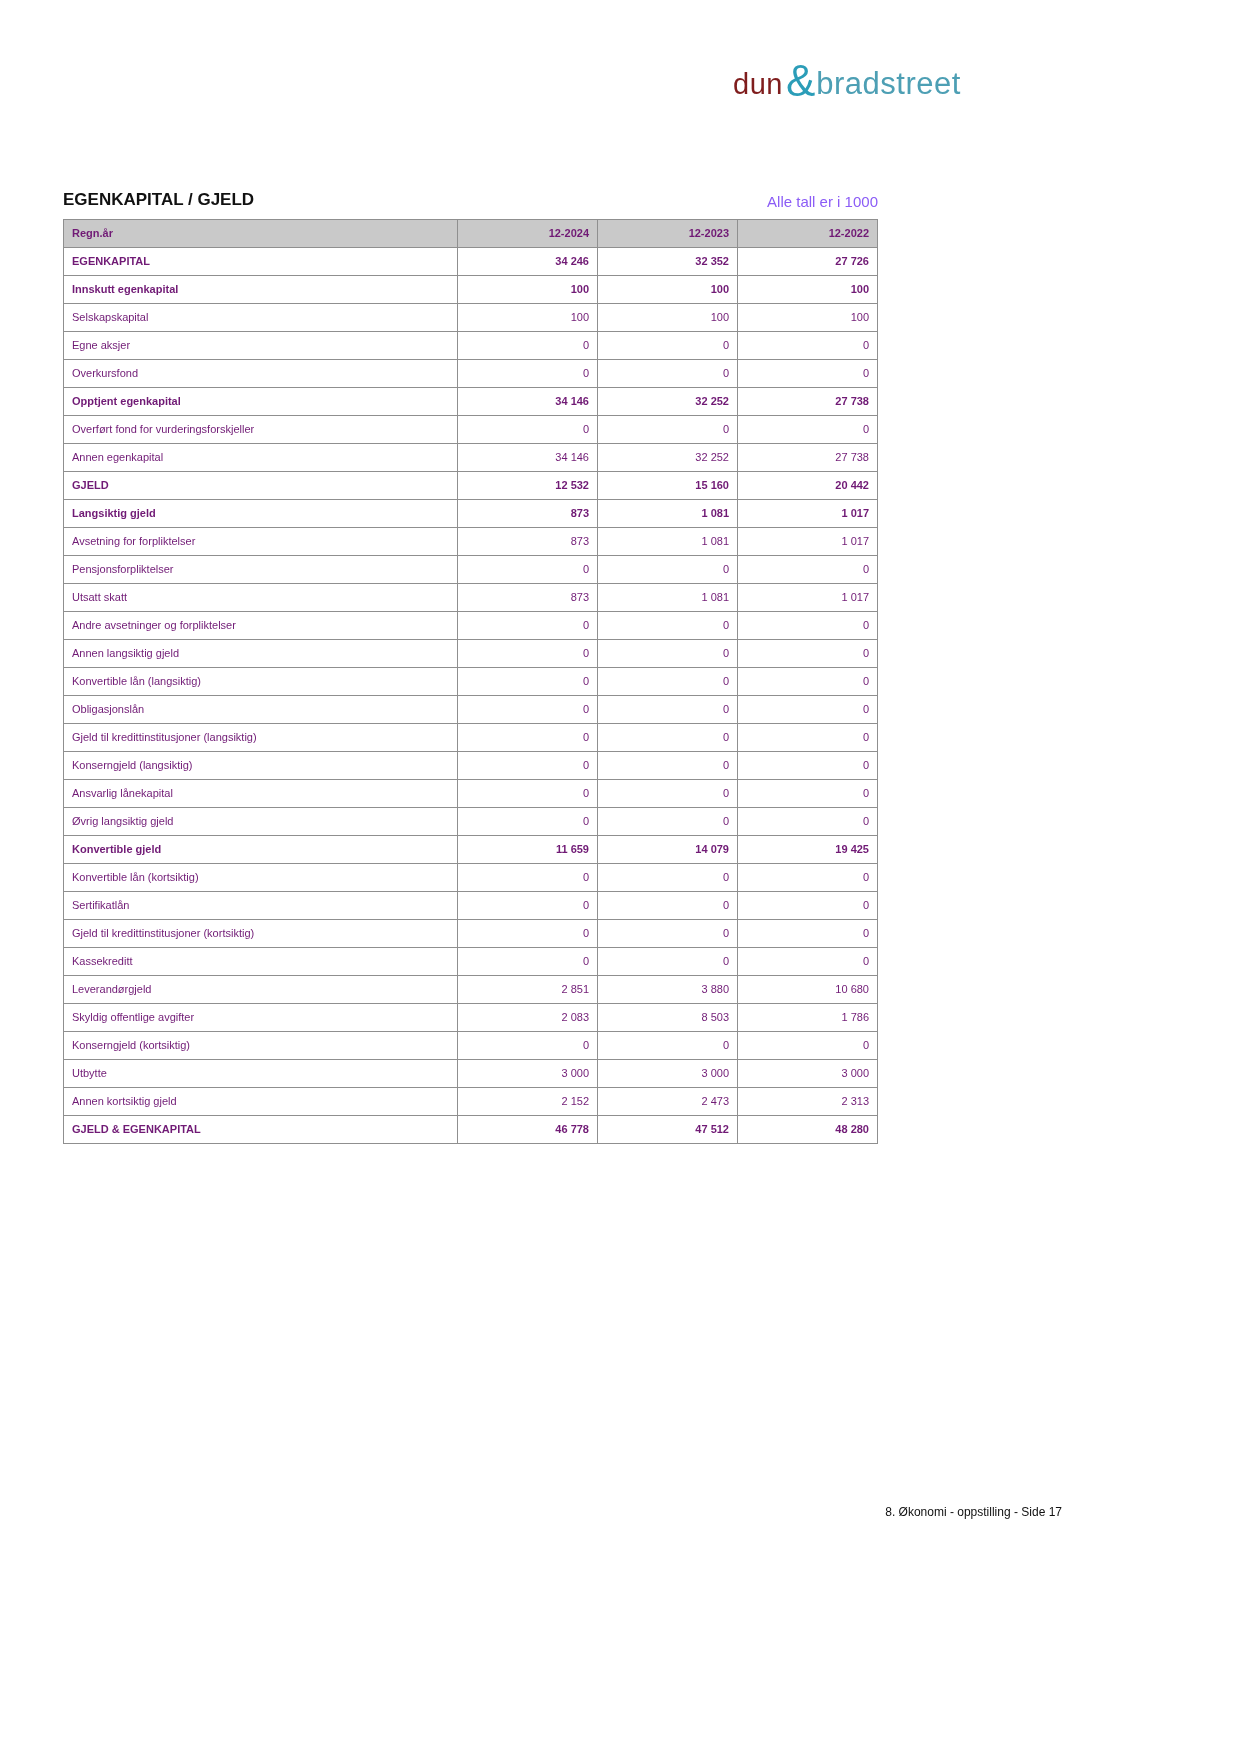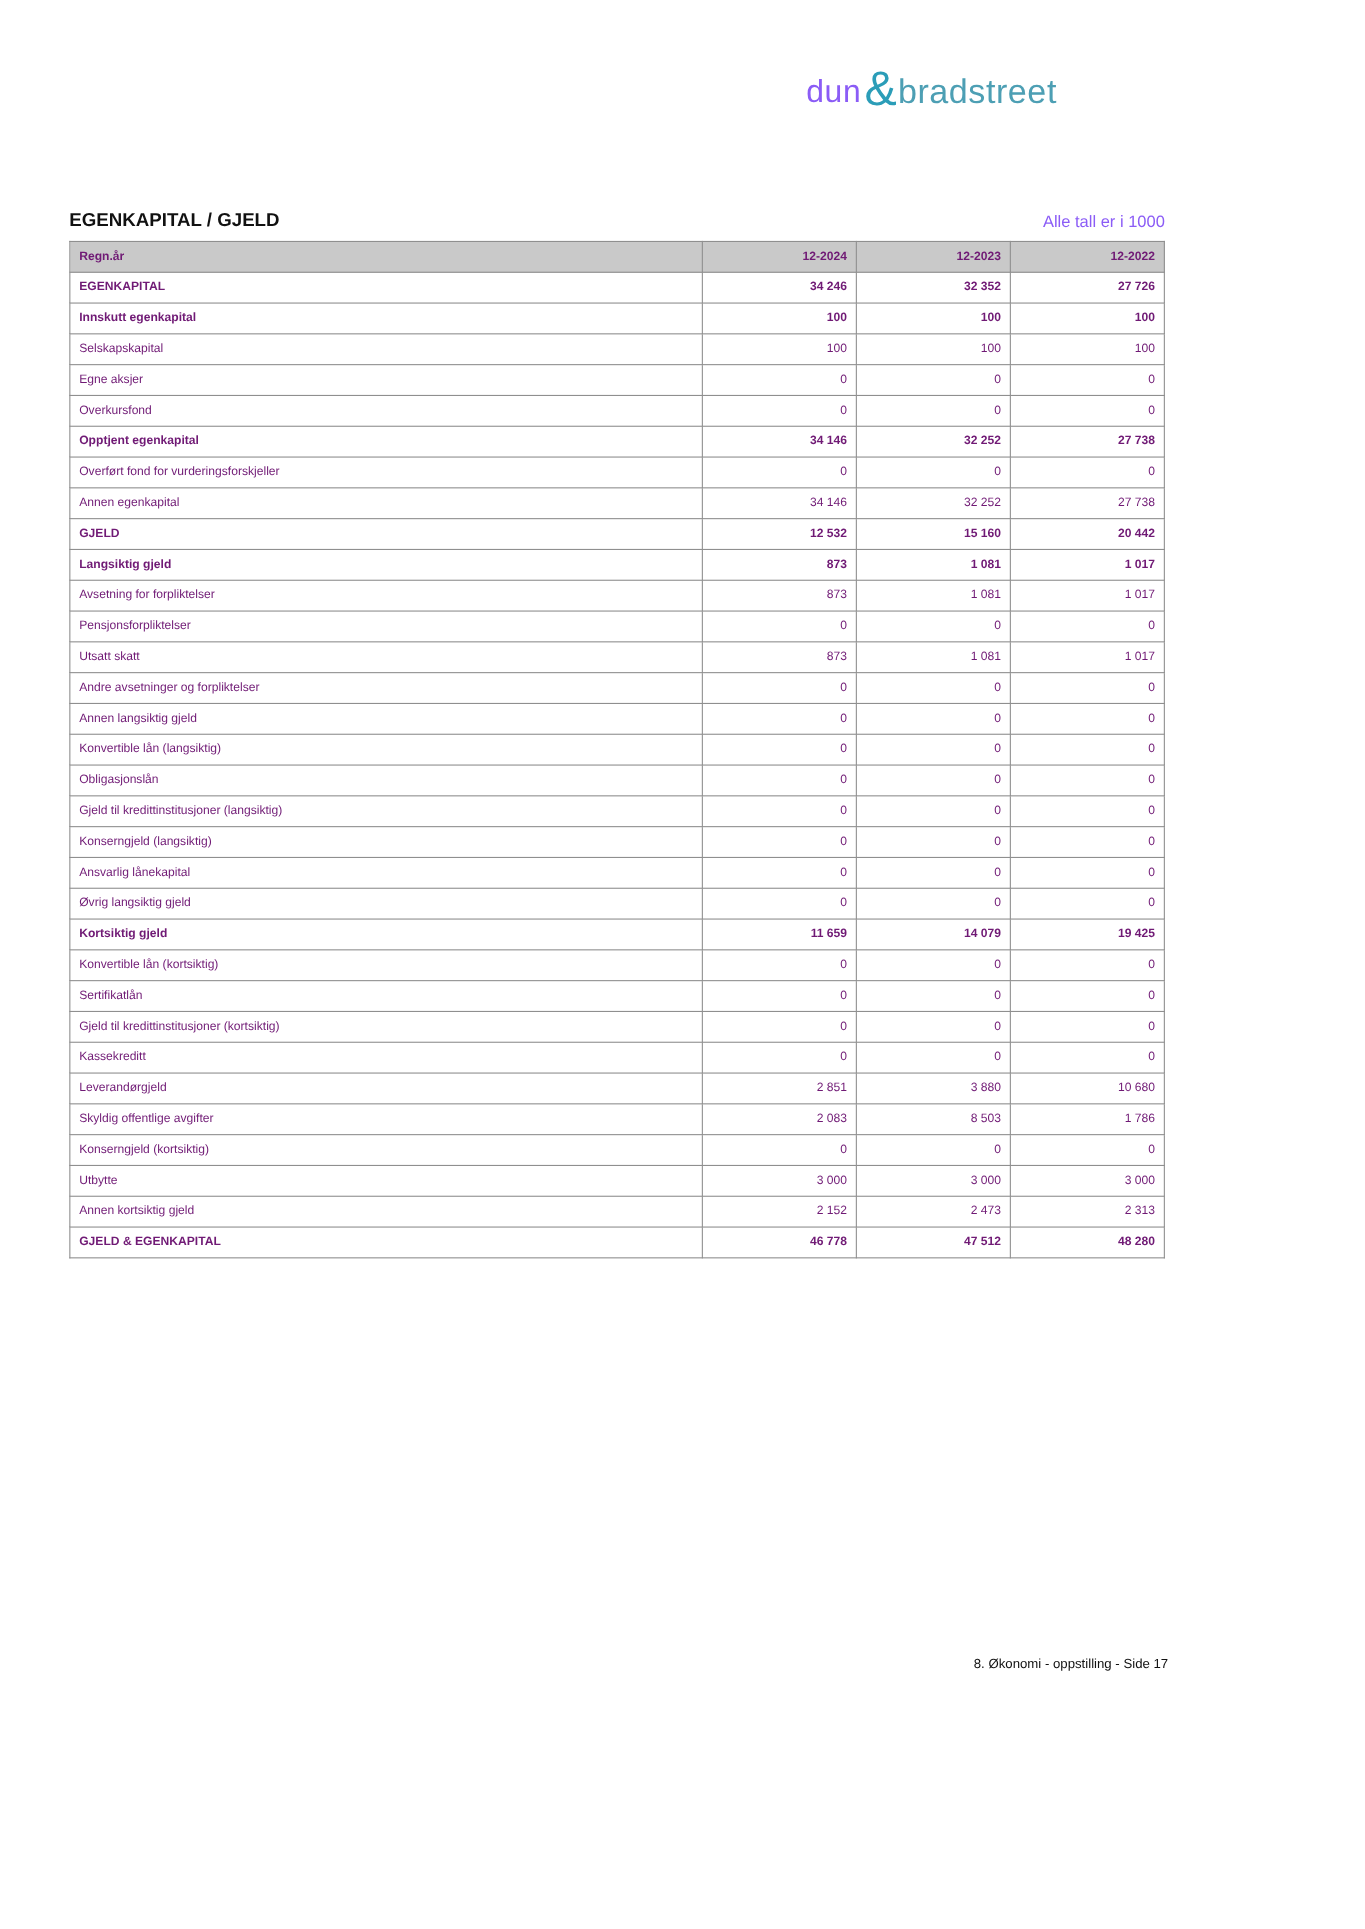--- a/index.html
+++ b/index.html
@@ -20,42 +20,42 @@
     position: absolute;
     top: 66px;
     left: 733px;
     display: flex;
     align-items: center;
     white-space: nowrap;
     user-select: none;
   }
   .logo-dun {
     font-size: 29px;
-    color: #8b5cf6;
+    color: #7f1d1d;
     letter-spacing: 0.5px;
   }
   .logo-amp {
     font-size: 44px;
     line-height: 30px;
     color: #2b9db8;
     margin: -6px 1px 0 3px;
     font-weight: 400;
   }
   .logo-bradstreet {
     font-size: 31px;
     color: #4d9fb4;
     letter-spacing: 0.5px;
   }
 
   
   .content {
     position: absolute;
     left: 63px;
     top: 190px;
-    width: 996px;
+    width: 815px;
   }
   .title-row {
     display: flex;
     justify-content: space-between;
     align-items: flex-end;
     margin-bottom: 9px;
   }
   .page-title {
     font-size: 17px;
     font-weight: bold;
@@ -251,21 +251,21 @@
             <td class="num">0</td>
             <td class="num">0</td>
           </tr>
           <tr>
             <td>Øvrig langsiktig gjeld</td>
             <td class="num">0</td>
             <td class="num">0</td>
             <td class="num">0</td>
           </tr>
           <tr class="bold">
-            <td>Kortsiktig gjeld</td>
+            <td>Konvertible gjeld</td>
             <td class="num">11 659</td>
             <td class="num">14 079</td>
             <td class="num">19 425</td>
           </tr>
           <tr>
             <td>Konvertible lån (kortsiktig)</td>
             <td class="num">0</td>
             <td class="num">0</td>
             <td class="num">0</td>
           </tr>

